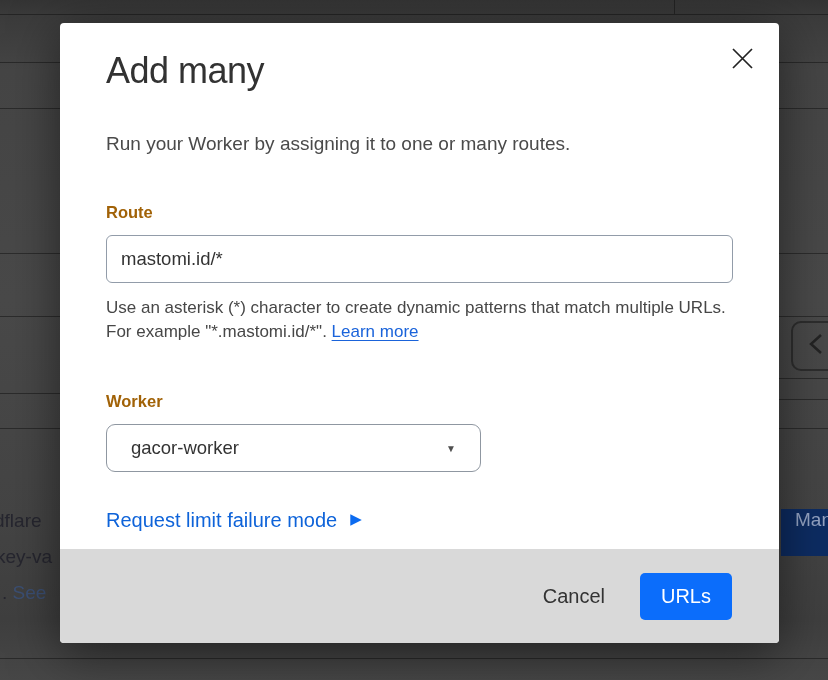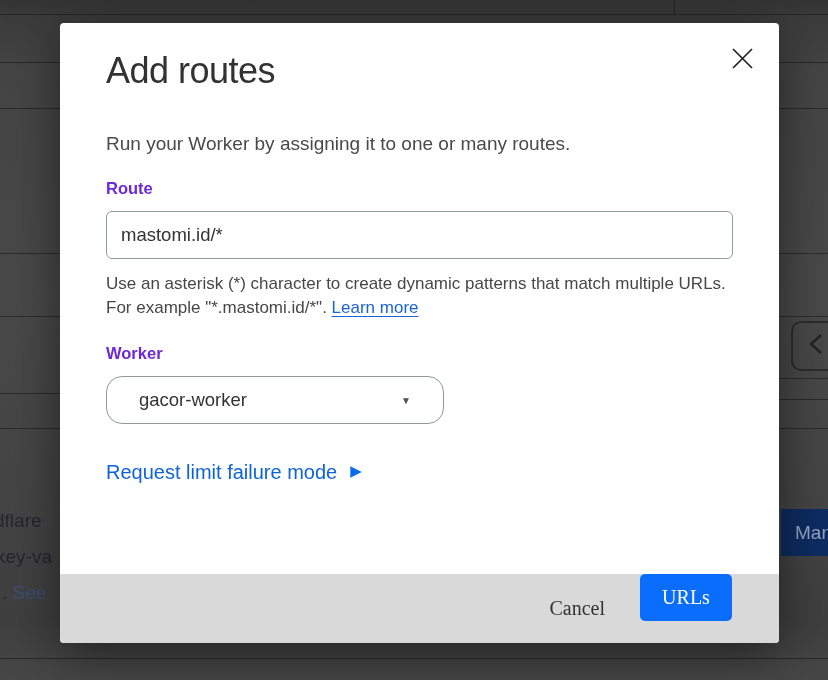--- a/index.html
+++ b/index.html
@@ -42,21 +42,21 @@
     width: 56px; height: 50px;
     border: 2px solid #2d2d2d; border-radius: 10px;
     background: transparent;
     display: flex; align-items: center; padding-left: 15px;
   }
   .bd-manage-btn {
     position: absolute; left: 781px; top: 509px;
     width: 47px; height: 47px;
     background: #0d2c62; color: #94a3c2;
     font-size: 19px;
-    display: flex; align-items: center; padding-left: 14px;
+    display: flex; align-items: flex-start; padding-left: 14px;
     border: none;
   }
 
   
   .modal {
     position: absolute; left: 60px; top: 23px;
     width: 719px; height: 620px;
     background: #ffffff; border-radius: 4px;
     box-shadow: 0 10px 50px rgba(0,0,0,0.5);
   }
@@ -67,54 +67,54 @@
     color: #323232; line-height: 1.0; letter-spacing: -0.5px;
   }
   .modal-close {
     position: absolute; top: 21px; right: 21px;
     width: 32px; height: 32px;
     background: none; border: none; padding: 0; cursor: pointer;
     display: flex; align-items: center; justify-content: center;
   }
   .modal-desc { margin-top: 44px; font-size: 19px; color: #4a4a4a; }
 
-  .field-label { margin-top: 24px; font-size: 16.5px; font-weight: 700; color: #6d28d9; }
+  .field-label { margin-top: 48px; font-size: 16.5px; font-weight: 700; color: #a16207; }
 
   .text-input {
     display: block; margin-top: 13px;
     width: 627px; height: 48px;
     border: 1px solid #929ca9; border-radius: 6px;
     padding: 14px 14px; font-size: 18.5px; color: #333;
     font-family: inherit; outline: none; background: #fff;
   }
 
   .help { margin-top: 13px; width: 624px; font-size: 17px; line-height: 24px; color: #474747; }
   .link { color: #1a63da; text-decoration: underline; text-underline-offset: 3px; cursor: pointer; }
 
   .select {
-    margin-top: 13px; width: 338px; height: 48px;
-    border: 1px solid #8f97a1; border-radius: 16px; background: #fff;
+    margin-top: 13px; width: 375px; height: 48px;
+    border: 1px solid #8f97a1; border-radius: 9px; background: #fff;
     display: flex; align-items: center; justify-content: space-between;
-    padding: 0 32px; font-size: 18.5px; color: #333; cursor: pointer;
+    padding: 0 24px; font-size: 18.5px; color: #333; cursor: pointer;
   }
   .caret { font-size: 10px; color: #4f4f4f; }
 
   .request-link {
     margin-top: 37px; padding: 0;
     display: inline-flex; gap: 13px;
     background: none; border: none; cursor: pointer;
     font-family: inherit; font-size: 20px; color: #0e63d9;
   }
   .request-link .arrow { font-size: 15px; color: #0b6bf0; position: relative; top: 1px; }
 
   .modal-footer {
-    position: absolute; left: 0; right: 0; bottom: 0; height: 69px;
+    position: absolute; left: 0; right: 0; bottom: 0; height: 94px;
     background: #d9d9d9; border-radius: 0 0 4px 4px;
-    display: flex; justify-content: flex-end;
-    padding: 0 47px; gap: 35px; font-family: Liberation Serif, serif;
+    display: flex; align-items: center; justify-content: flex-end;
+    padding: 0 47px; gap: 35px;
   }
   .btn-cancel {
     background: none; border: none; padding: 0; cursor: pointer;
     font-family: inherit; font-size: 20px; color: #333;
   }
   .btn-save {
     width: 92px; height: 47px;
     background: #0b6dfb; color: #ffffff;
     border: none; border-radius: 5px; cursor: pointer;
     font-family: inherit; font-size: 20px;
@@ -156,21 +156,21 @@
 <div class="modal">
   <button class="modal-close">
     <span>
       <svg width="23" height="23" viewBox="0 0 23 23">
           <path d="M2 2 L21 21 M21 2 L2 21" fill="none" stroke="#222" stroke-width="1.7"></path>
         </svg>
     </span>
   </button>
 
   <div class="modal-body">
-    <h1 class="modal-title">Add routes</h1>
+    <h1 class="modal-title">Add many</h1>
 
     <div class="modal-desc">Run your Worker by assigning it to one or many routes.</div>
 
     <div class="field-label">Route</div>
     <input class="text-input" type="text" value="mastomi.id/*" style="">
 
     <div class="help">
       <span>Use an asterisk (*) character to create dynamic patterns that match multiple URLs. For example "*.mastomi.id/*".</span>
       <a class="link">Learn more</a>
     </div>

